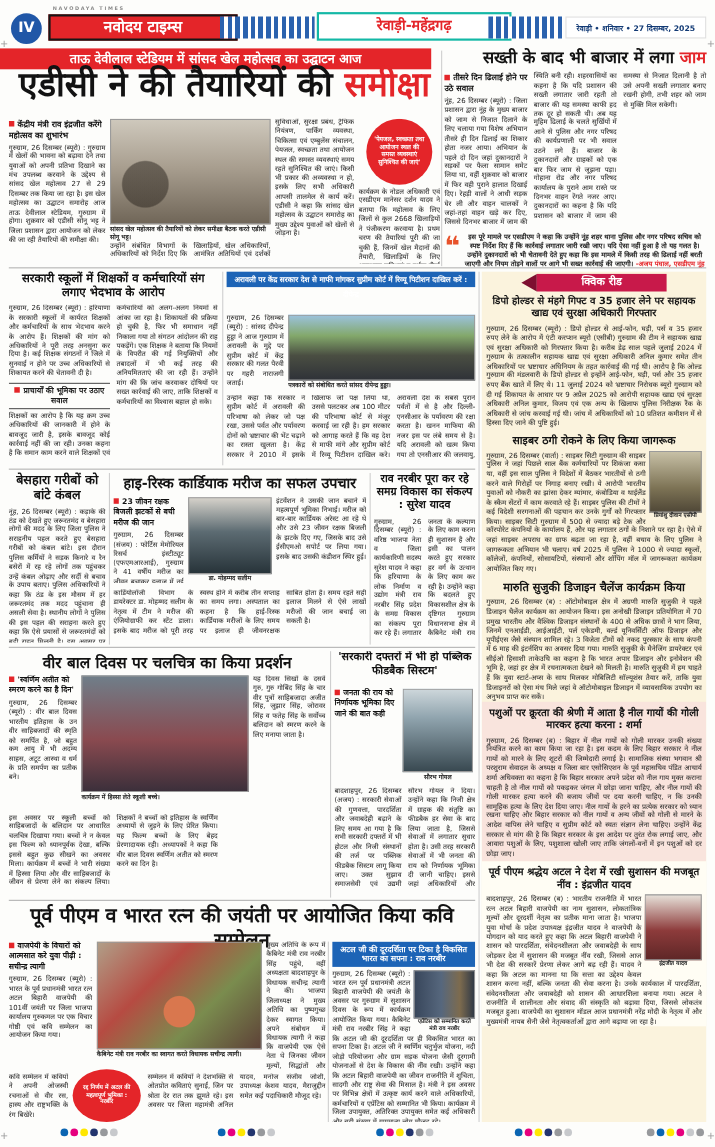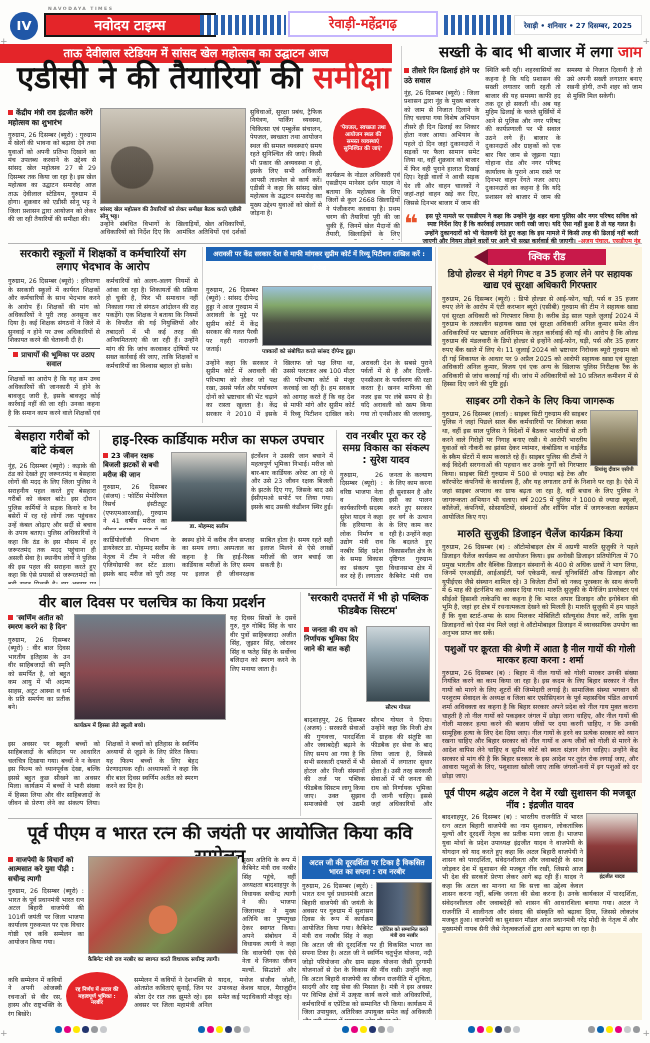--- a/index.html
+++ b/index.html
@@ -45,21 +45,21 @@
 </style>
 </head>
 <body>
 
 <div class="sheet">
 
   <div class="abs" style="left:10px;top:12px;width:28px;height:28px;border-radius:50%;background:#2057a7;color:#fff;font-weight:bold;font-size:13px;text-align:center;line-height:28px;">IV</div>
   <div class="abs" style="left:48px;top:6px;font-size:4.5px;letter-spacing:1.5px;color:#8a8a8a;font-weight:bold;">NAVODAYA TIMES</div>
   <div class="abs" style="left:44px;top:13px;width:172px;height:24px;background:#e42529;border:2px solid #161616;box-sizing:border-box;color:#fff;font-weight:bold;font-size:14px;text-align:center;line-height:20px;">नवोदय टाइम्स</div>
   <div class="abs stripes" style="left:200px;top:15px;width:86px;height:20px;"></div>
-  <div class="abs" style="left:288px;top:11px;width:150px;height:26px;background:#fff;border:2px solid #c4b5fd;box-sizing:border-box;color:#e42529;font-weight:bold;font-size:13px;text-align:center;line-height:21px;">रेवाड़ी-महेंद्रगढ़</div>
+  <div class="abs" style="left:288px;top:11px;width:177px;height:26px;background:#fff;border:2px solid #14b8a6;box-sizing:border-box;color:#e42529;font-weight:bold;font-size:13px;text-align:center;line-height:21px;">रेवाड़ी-महेंद्रगढ़</div>
   <div class="abs stripes" style="left:444px;top:15px;width:68px;height:20px;"></div>
   <div class="abs" style="left:514px;top:15px;width:128px;height:20px;background:#fff;color:#123a75;font-weight:bold;font-size:7px;text-align:center;line-height:20px;border:1px solid #e0e0e0;box-sizing:border-box;">रेवाड़ी • शनिवार • 27 दिसम्बर, 2025</div>
 
   <div class="abs" style="left:0;top:44px;width:392px;height:19px;background:#e42529;color:#fff;font-weight:bold;font-size:11.5px;text-align:center;line-height:19px;">ताऊ देवीलाल स्टेडियम में सांसद खेल महोत्सव का उद्घाटन आज</div>
 
   <div class="abs" style="left:404px;top:44px;width:238px;">
     <div class="hl" style="font-size:15px;line-height:1.15;text-align:right;"><span>सख्ती के बाद भी बाजार में लगा </span><span class="red">जाम</span></div>
     <div class="bt c3" style="margin-top:5px;height:142px;">
       <div class="kick"><span class="sq"></span><span>तीसरे दिन ढिलाई होने पर उठे सवाल</span></div>
       <span>नूंह, 26 दिसम्बर (ब्यूरो) : जिला प्रशासन द्वारा नूंह के मुख्य बाजार को जाम से निजात दिलाने के लिए चलाया गया विशेष अभियान तीसरे ही दिन ढिलाई का शिकार होता नजर आया। अभियान के पहले दो दिन जहां दुकानदारों ने सड़कों पर फैला सामान समेट लिया था, वहीं शुक्रवार को बाजार में फिर वही पुराने हालात दिखाई दिए। रेहड़ी वालों ने आधी सड़क घेर ली और वाहन चालकों ने जहां-तहां वाहन खड़े कर दिए, जिससे दिनभर बाजार में जाम की स्थिति बनी रही। शहरवासियों का कहना है कि यदि प्रशासन की सख्ती लगातार जारी रहती तो बाजार की यह समस्या काफी हद तक दूर हो सकती थी। अब यह मुहिम ढिलाई के चलते सुर्खियों में आने से पुलिस और नगर परिषद की कार्यप्रणाली पर भी सवाल उठने लगे हैं। बाजार के दुकानदारों और ग्राहकों को एक बार फिर जाम से जूझना पड़ा। गोहाना रोड और नगर परिषद कार्यालय के पुराने आम रास्ते पर दिनभर वाहन रेंगते नजर आए। दुकानदारों का कहना है कि यदि प्रशासन को बाजार में जाम की समस्या से निजात दिलानी है तो उसे अपनी सख्ती लगातार बनाए रखनी होगी, तभी शहर को जाम से मुक्ति मिल सकेगी।</span>

